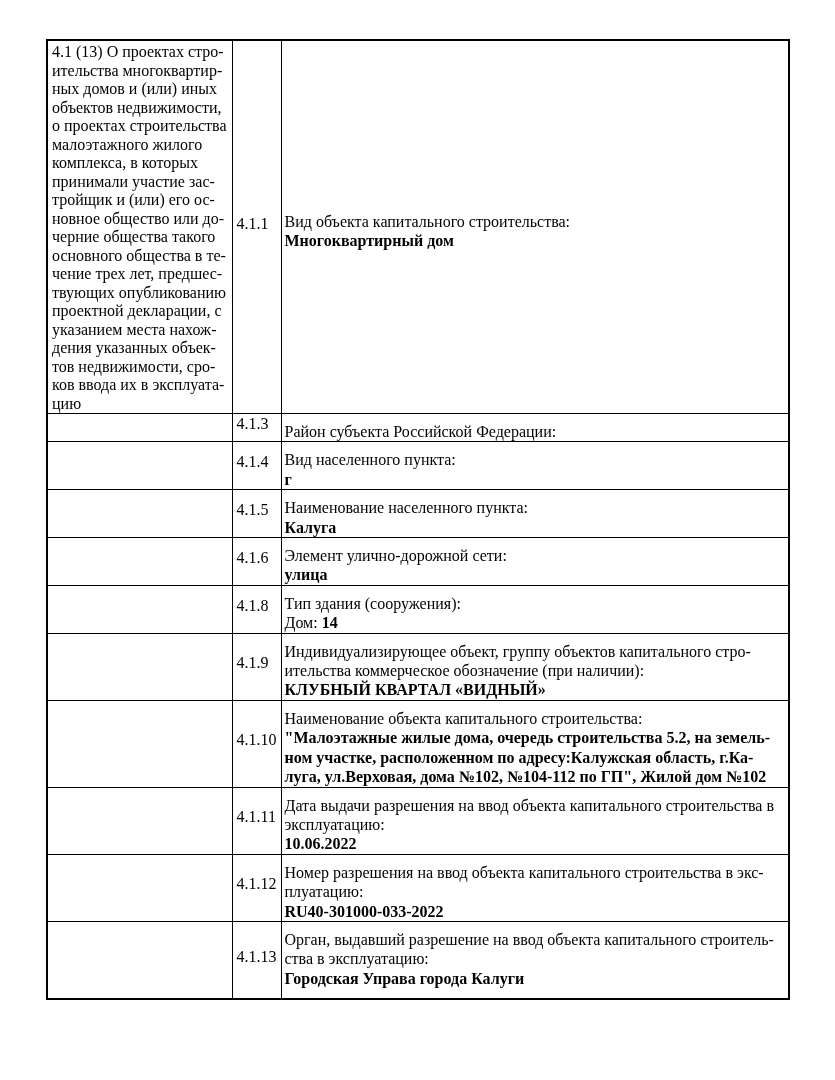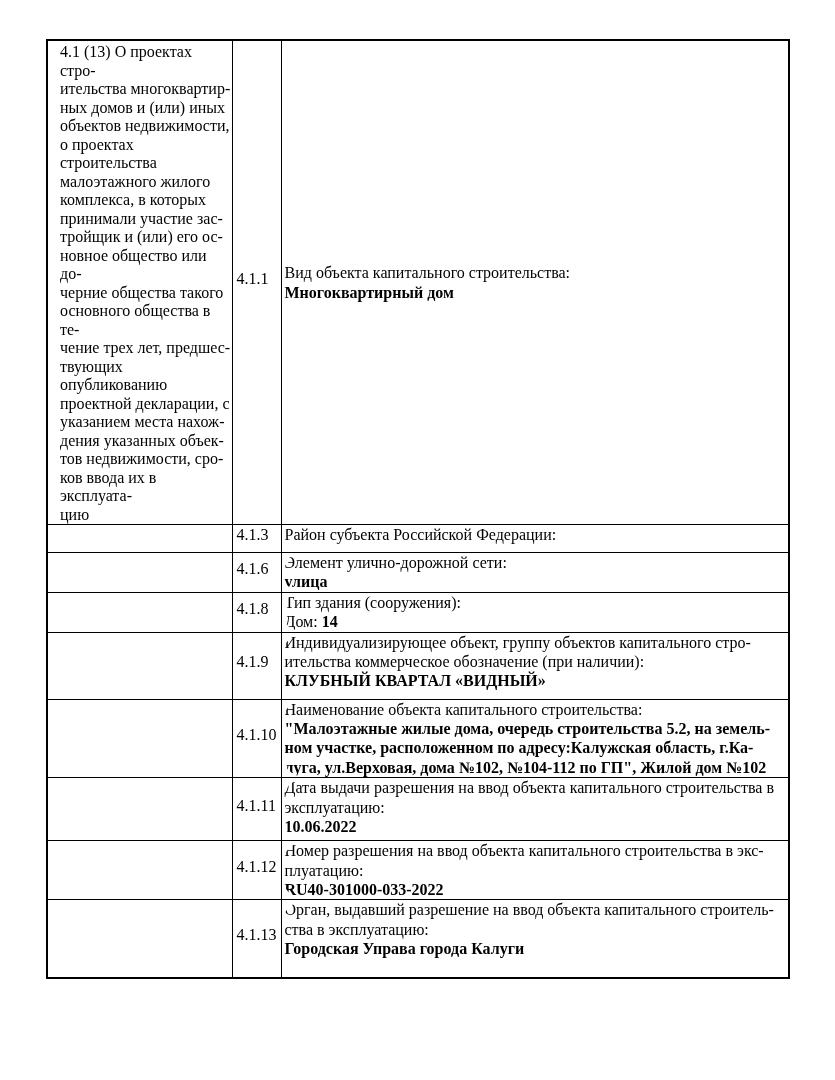--- a/index.html
+++ b/index.html
@@ -29,34 +29,33 @@
   col.w2 { width: 49px; }
   col.w3 { width: 508px; }
   td {
     border: 1px solid #000;
     padding: 0;
     overflow: hidden;
     font-size: 16px;
   }
   td.c1 {
     vertical-align: top;
-    padding: 2px 1px 0 12px;
+    padding: 2px 1px 0 4px;
     line-height: 18.5px;
     white-space: pre-line;
   }
   td.cnum {
     vertical-align: middle;
     padding: 0 1px 8px 4px;
     line-height: 19px;
   }
   td.c3 {
     vertical-align: top;
-    padding: 0 2px 0 3px;
+    padding: 8px 2px 0 3px;
     line-height: 19.4px;
-    border-radius: 24px;
   }
   td.c3.mid { vertical-align: middle; }
   .lbl { white-space: pre-line; font-weight: normal; }
   .val { white-space: pre-line; font-weight: bold; }
   .bold { font-weight: bold; }
   tr.r1  { height: 372px; }
   tr.r2  { height: 39px; }
   tr.r3  { height: 23px; }
   tr.r4  { height: 40px; }
   tr.r5  { height: 39px; }
@@ -106,20 +105,36 @@
           <div class="lbl">Вид объекта капитального строительства:</div>
           <div class="val">Многоквартирный дом</div>
         </td>
       </tr>
       <tr class="r3">
         <td class="c1"></td>
         <td class="cnum">4.1.3</td>
         <td class="c3">
           <div class="lbl">Район субъекта Российской Федерации:</div>
           <div class="val"></div>
+        </td>
+      </tr>
+      <tr class="r4">
+        <td class="c1"></td>
+        <td class="cnum">4.1.4</td>
+        <td class="c3">
+          <div class="lbl">Вид населенного пункта:</div>
+          <div class="val">г</div>
+        </td>
+      </tr>
+      <tr class="r5">
+        <td class="c1"></td>
+        <td class="cnum">4.1.5</td>
+        <td class="c3">
+          <div class="lbl">Наименование населенного пункта:</div>
+          <div class="val">Калуга</div>
         </td>
       </tr>
       <tr class="r6">
         <td class="c1"></td>
         <td class="cnum">4.1.6</td>
         <td class="c3">
           <div class="lbl">Элемент улично-дорожной сети:</div>
           <div class="val">улица</div>
         </td>
       </tr>

